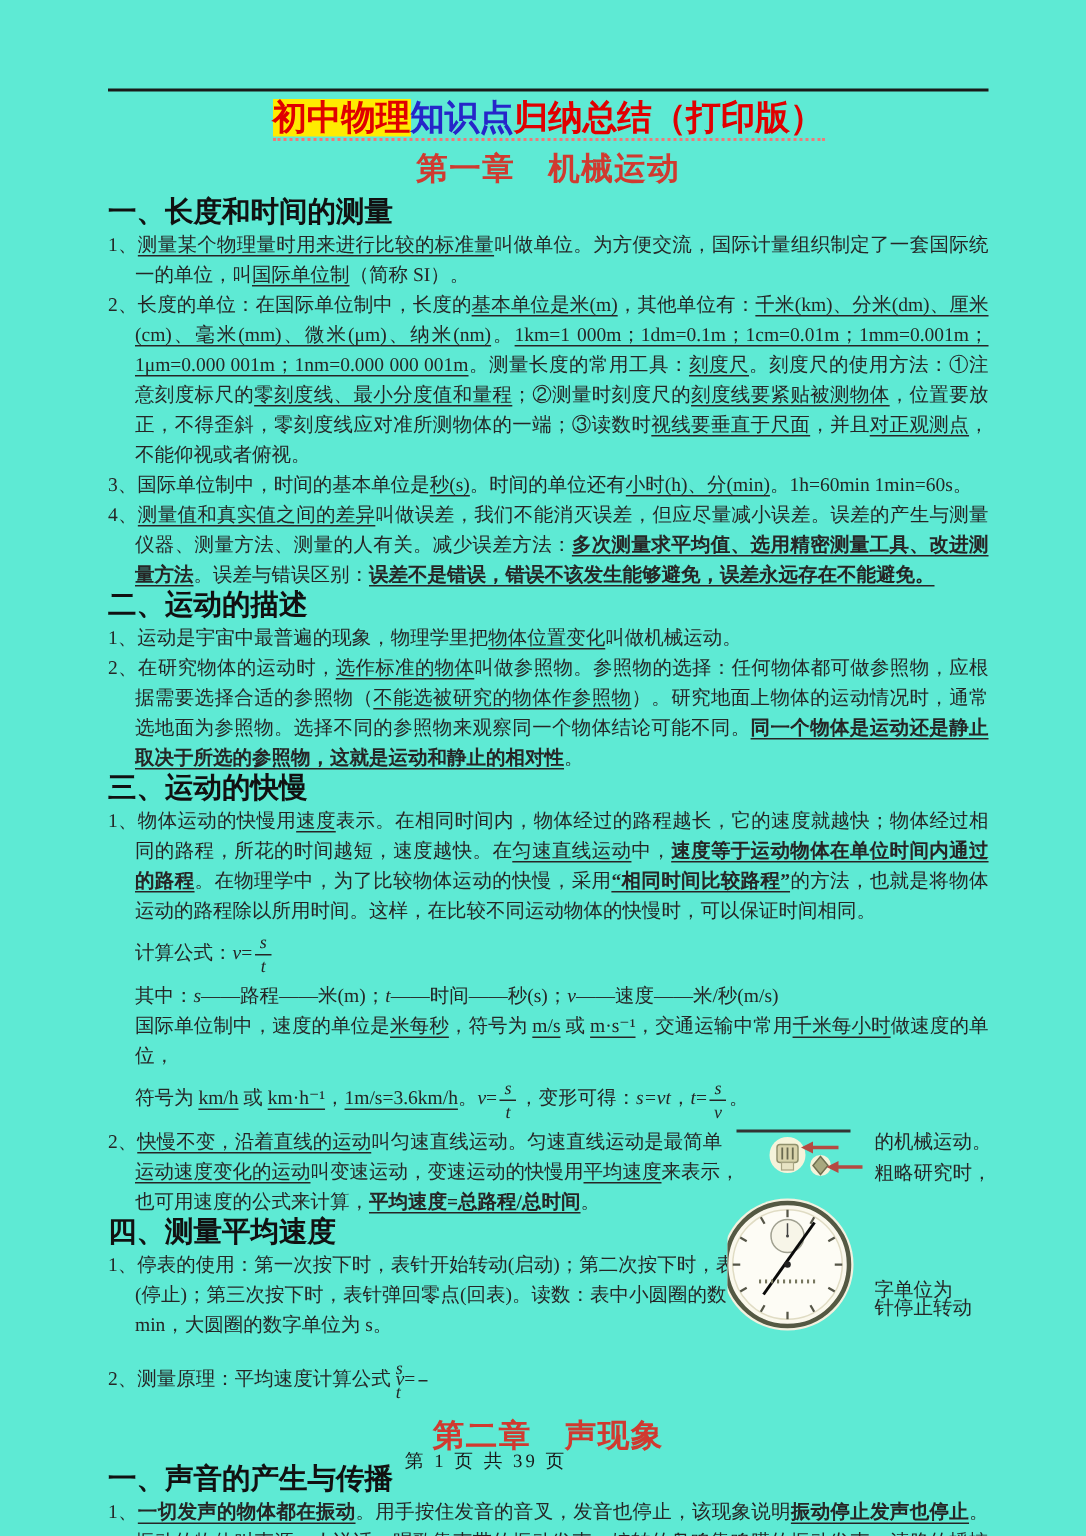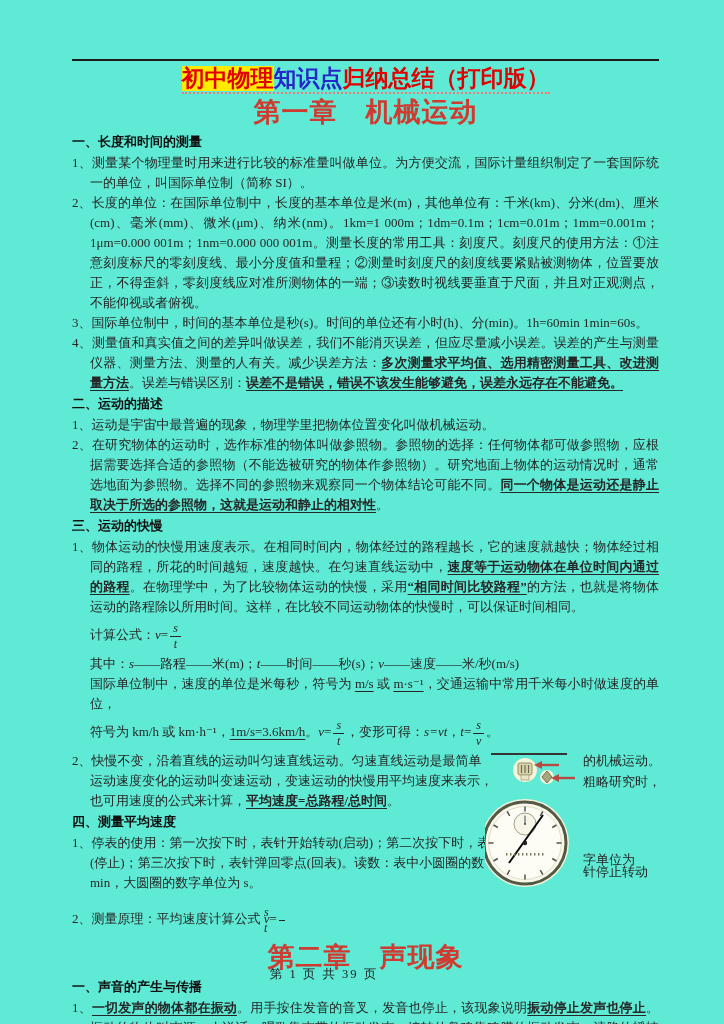--- a/index.html
+++ b/index.html
@@ -6,29 +6,29 @@
   .page{position:relative;width:724px;height:1024px;background:#5eead4;overflow:hidden;
         font-family:"Liberation Serif","DejaVu Serif",serif;color:#262626;}
   .top-rule{position:absolute;left:72px;top:59px;width:587px;border-top:2px solid #1a1a1a;}
   .content{position:absolute;left:72px;top:63px;width:587px;}
   .doc-title{margin:0;text-align:center;font-size:23px;font-weight:bold;line-height:31px;
              font-family:"Liberation Serif","DejaVu Serif",serif;}
   .title-wrap{border-bottom:2px dotted #ef7a7a;padding-bottom:1px;}
   .t-hl{color:#e00000;background:#ffeb00;}
   .t-blue{color:#2626c9;}
   .t-red{color:#e00000;}
-  .chapter{margin:5px 0 7px 0;text-align:center;color:#d03a30;font-size:27px;line-height:26px;
+  .chapter{margin:5px 0 7px 0;text-align:center;color:#d03a30;font-size:21px;line-height:26px;
            font-weight:bold;letter-spacing:1px;}
   .chapter.second{margin-top:9px;}
-  .sec{margin:1px 0;font-size:13px;line-height:20px;font-weight:bold;color:#111;
+  .sec{margin:1px 0;font-size:19px;line-height:20px;font-weight:bold;color:#111;
        font-family:"Liberation Sans","DejaVu Sans",sans-serif;}
   .item{margin:0;font-size:13px;line-height:20px;text-align:justify;
         padding-left:18px;text-indent:-18px;}
   .item.cont{padding-left:18px;text-indent:0;}
-  .u{text-underline-offset:3px;text-decoration-thickness:1px;}
+  .u{text-decoration:underline;text-underline-offset:3px;text-decoration-thickness:1px;}
   .ub{text-decoration:underline;text-underline-offset:3px;font-weight:bold;text-align:center;}
   .i{font-style:italic;}
   .u.i,.ui{text-decoration:underline;text-underline-offset:3px;}
   .formula{margin:5px 0 4px 0;}
   .frac{display:inline-flex;flex-direction:column;align-items:center;vertical-align:middle;
         font-style:italic;line-height:1.05;margin:0 2px;font-size:12px;}
   .frac .num{display:block;border-bottom:1px solid #262626;padding:0 3px 1px 3px;}
   .frac .den{display:block;padding-top:1px;}
   .wrap-region{position:relative;min-height:150px;}
   .wrap-region .item{width:418px;text-align:left;}

